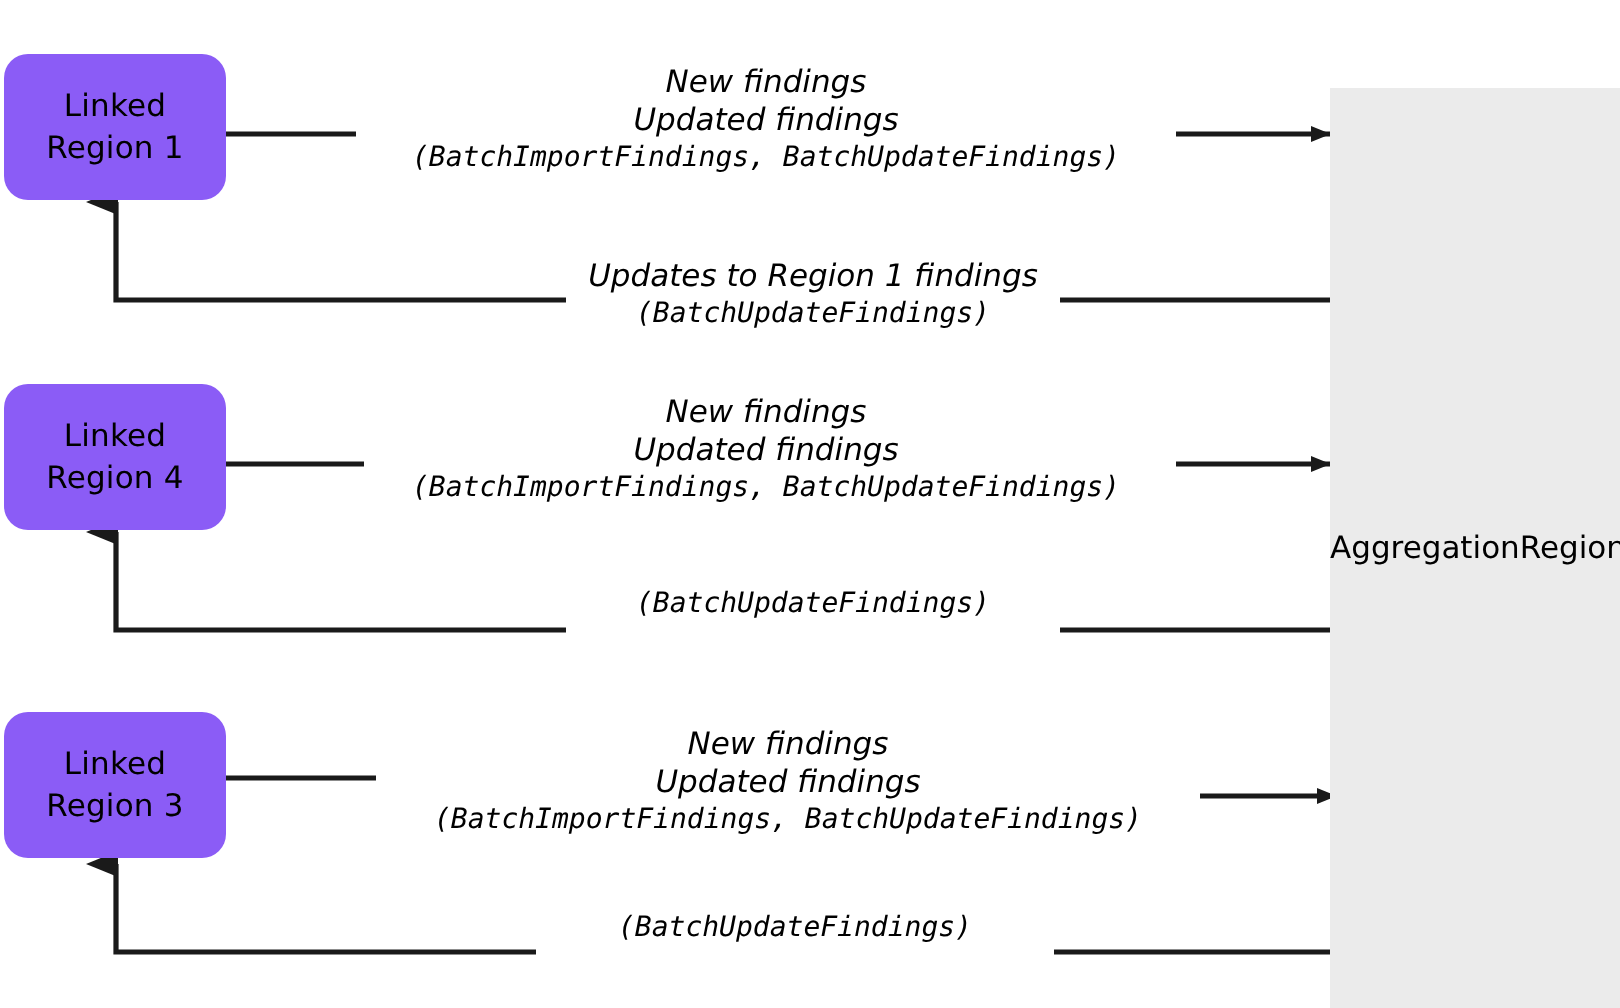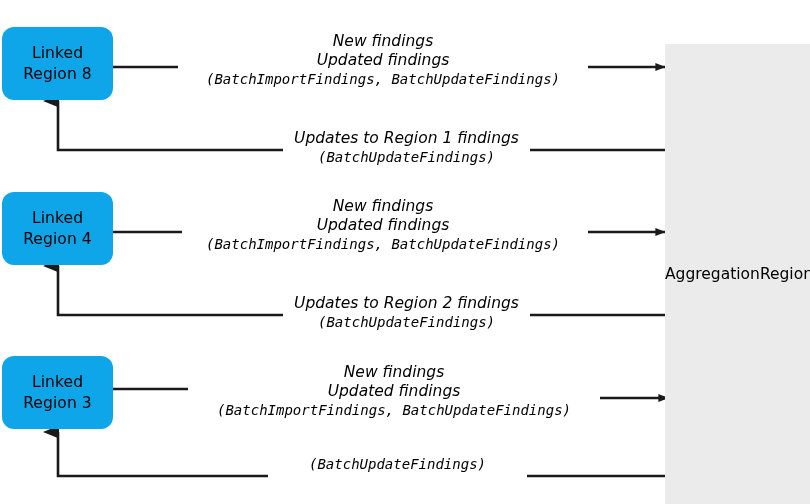--- a/index.html
+++ b/index.html
@@ -18,21 +18,21 @@
   svg.layer {
     position: absolute;
     left: 0;
     top: 0;
     width: 810px;
     height: 504px;
   }
   
   .region-box {
     position: absolute;
-    background: #0ea5e9;
+    background: #8b5cf6;
     border-radius: 12px;
     display: flex;
     flex-direction: column;
     align-items: center;
     justify-content: center;
     color: #000000;
     font-size: 15.5px;
     line-height: 1.35;
     text-align: center;
     letter-spacing: 0.1px;
@@ -118,21 +118,21 @@
     <polyline points="268,476 58,476 58,432" stroke="#1a1a1a" stroke-width="2.6" fill="none" marker-end="url(#arrowU)"></polyline>
   </svg>
 
   <div class="agg-box" style="left:665px; top:44px; width:145px; height:460px;">
     <span class="box-line">Aggregation</span>
     <span class="box-line">Region</span>
   </div>
 
   <div class="region-box" style="left:2px; top:27px; width:111px; height:73px;">
     <span class="box-line">Linked</span>
-    <span class="box-line">Region 8</span>
+    <span class="box-line">Region 1</span>
   </div>
 
   <div class="flow-text" style="left:178px; top:32px; width:410px;">
     <div class="hdr">New findings</div>
     <div class="hdr">Updated findings</div>
     <div class="api">(BatchImportFindings, BatchUpdateFindings)</div>
   </div>
 
   <div class="ret-text" style="left:283px; top:128px; width:247px;">
     <div class="hdr">Updates to Region 1 findings</div>
@@ -144,21 +144,20 @@
     <span class="box-line">Region 4</span>
   </div>
 
   <div class="flow-text" style="left:178px; top:197px; width:410px;">
     <div class="hdr">New findings</div>
     <div class="hdr">Updated findings</div>
     <div class="api">(BatchImportFindings, BatchUpdateFindings)</div>
   </div>
 
   <div class="ret-text" style="left:283px; top:293px; width:247px;">
-    <div class="hdr">Updates to Region 2 findings</div>
     <div class="api">(BatchUpdateFindings)</div>
   </div>
 
   <div class="region-box" style="left:2px; top:356px; width:111px; height:73px;">
     <span class="box-line">Linked</span>
     <span class="box-line">Region 3</span>
   </div>
 
   <div class="flow-text" style="left:188px; top:363px; width:412px;">
     <div class="hdr">New findings</div>

